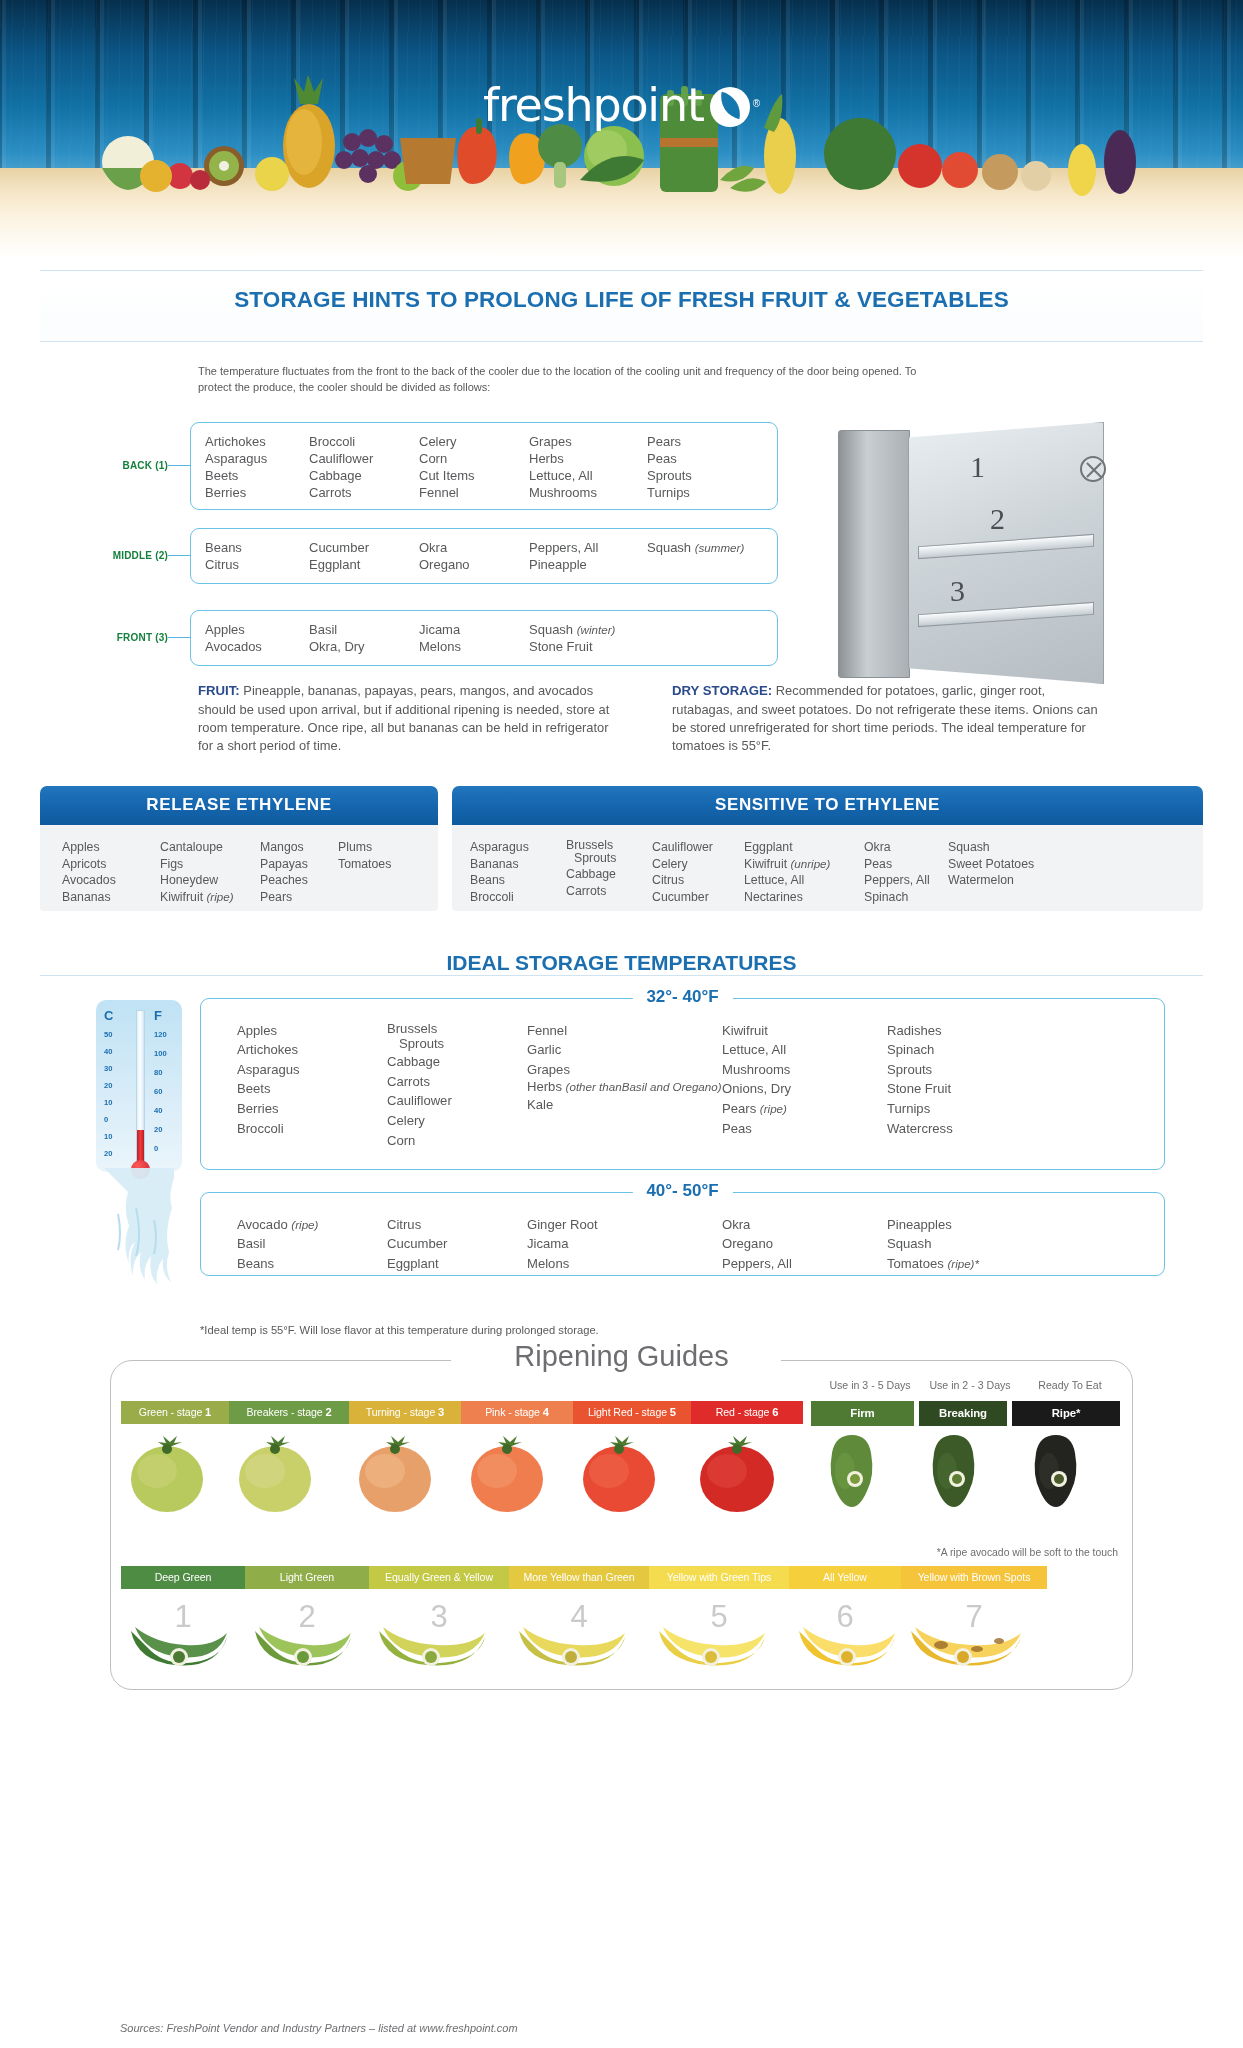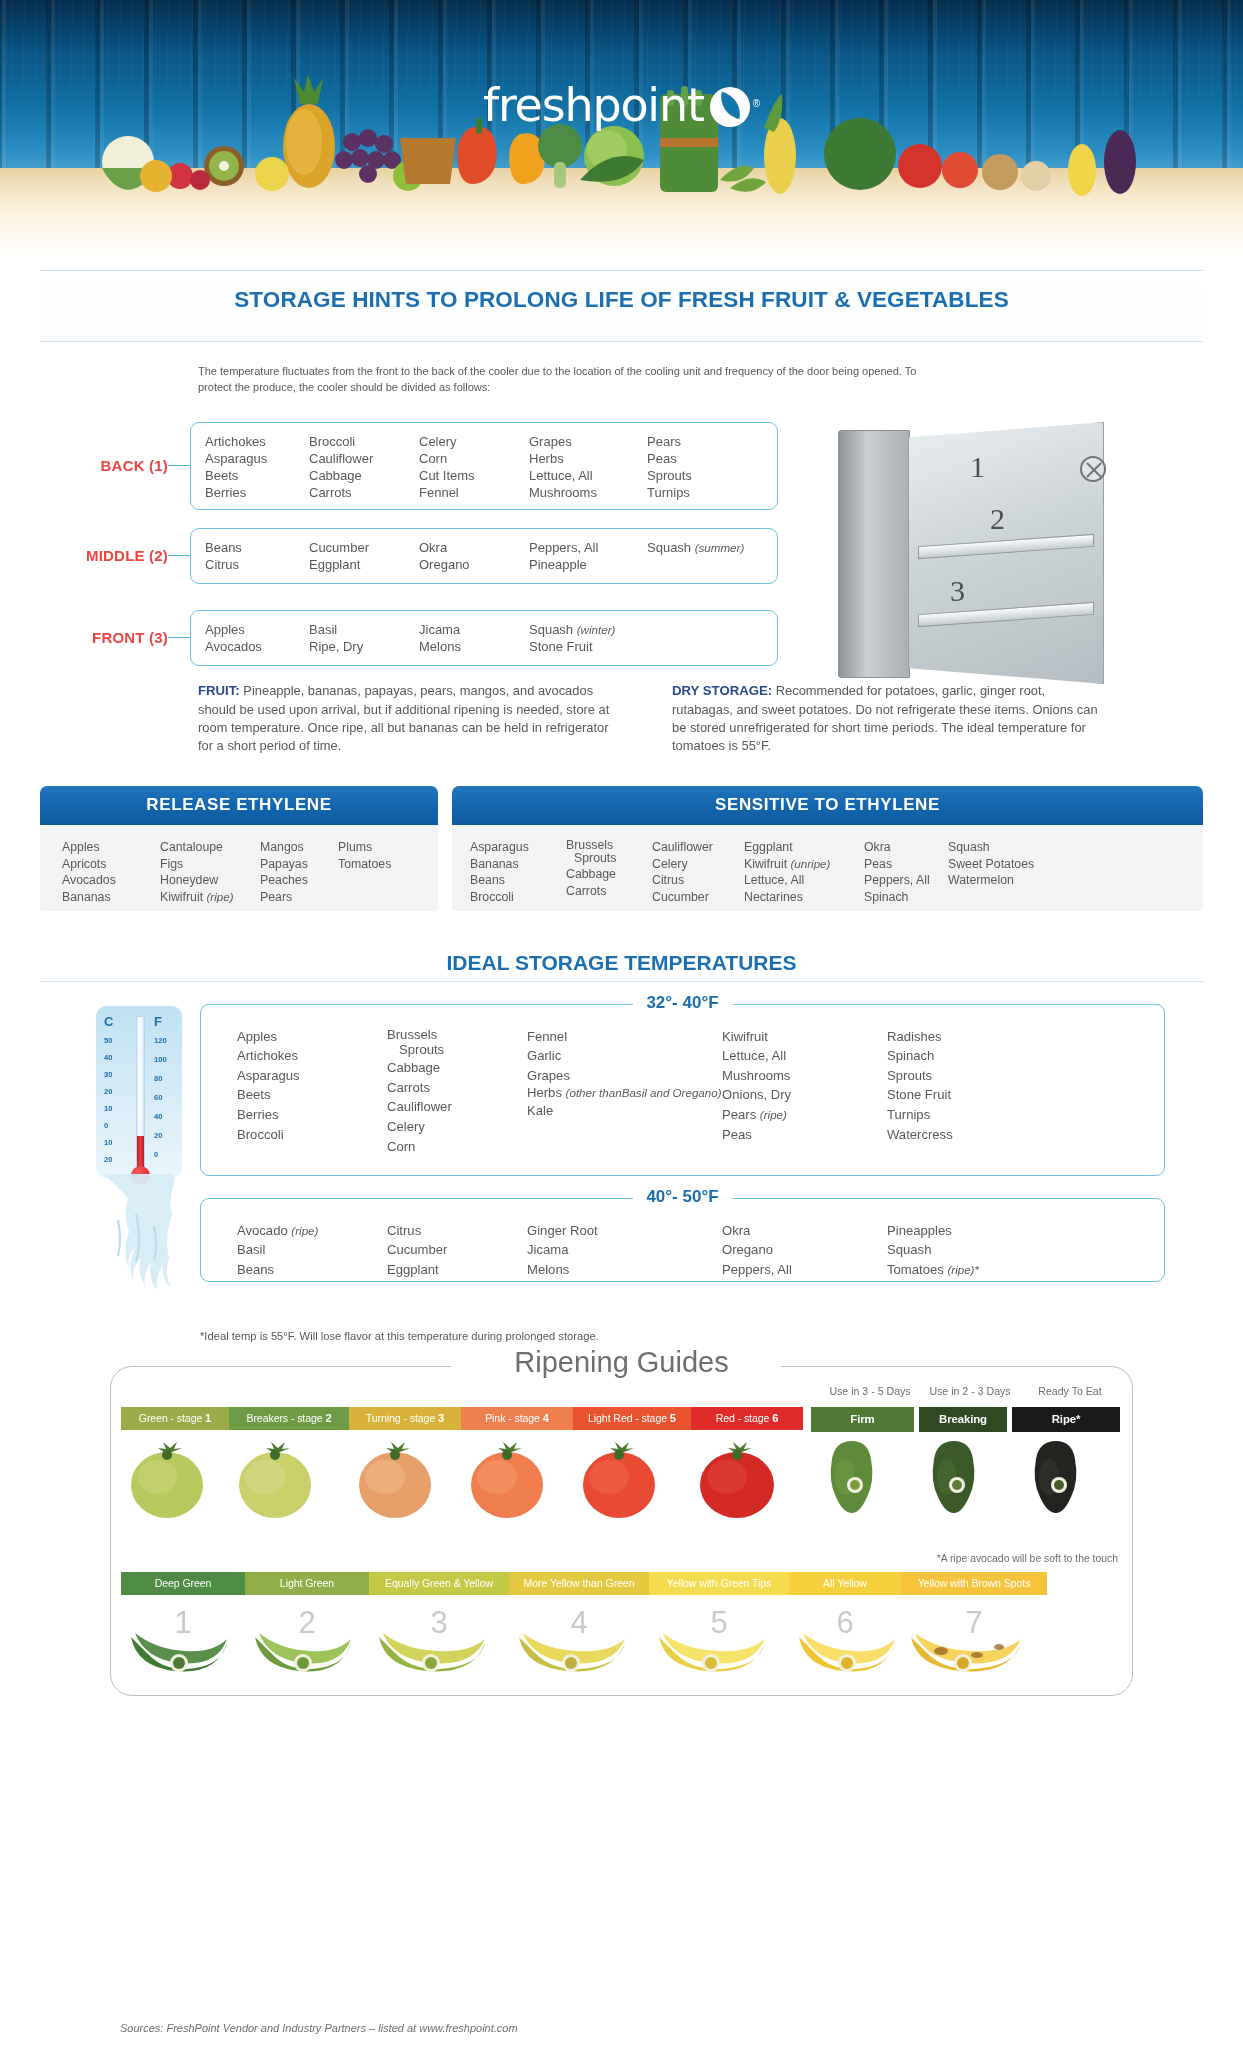--- a/index.html
+++ b/index.html
@@ -78,21 +78,21 @@
 
   .intro {
     width:720px; margin:22px 0 0 198px;
     font-size:11px; line-height:1.45; color:#58595b;
   }
 
   
   .zones { position:relative; margin-top:18px; height:246px; }
   .zone-row { position:absolute; display:flex; align-items:center; }
   .zone-label {
-    width:86px; text-align:right; color:#ef4444; font-weight:bold; font-size:15px;
+    width:86px; text-align:right; color:#15803d; font-weight:bold; font-size:10px;
     letter-spacing:.2px;
   }
   .zone-dash { width:22px; height:1px; background:#55b6e0; }
   .zone-box {
     border:1px solid #6cc2e6; border-radius:9px; background:#fff;
     padding:10px 14px;
   }
   .zone-cols { display:flex; }
   .zone-cols .col { font-size:13px; color:#58595b; line-height:1.32; }
   .zone-cols .col div { white-space:nowrap; }
@@ -137,21 +137,21 @@
     color:#fff; font-weight:bold; font-size:17px; text-align:center;
     padding:9px 0 10px; border-radius:7px 7px 0 0; letter-spacing:.6px;
   }
   .eth-body { background:#f2f3f4; padding:14px 22px 18px; border-radius:0 0 4px 4px; display:flex; }
   .eth-body .col { font-size:12.3px; color:#58595b; line-height:1.38; }
   .eth-body .col div { white-space:nowrap; }
 
   
   .temp-head {
     text-align:center; color:#1b6fb0; font-size:21px; font-weight:bold;
-    margin-top:40px; padding-bottom:6px; border-bottom:1px solid #cfe3f1;
+    margin-top:40px; padding-bottom:0; border-bottom:1px solid #cfe3f1;
     margin-left:40px; margin-right:40px;
   }
   .temp-area { position:relative; margin-top:22px; height:316px; }
   .thermo { position:absolute; left:96px; top:2px; width:86px; height:300px; }
   .thermo-card {
     position:absolute; left:0; top:0; width:86px; height:172px;
     background:linear-gradient(180deg,#bfe2f4 0%,#d8ecf8 55%,#eaf5fb 100%);
     border-radius:10px;
   }
   .thermo-tube {
@@ -392,21 +392,21 @@
     <div class="zone-label">FRONT (3)</div>
     <div class="zone-dash"></div>
     <div class="zone-box" style="width:588px; height:56px;">
       <div class="zone-cols">
         <div class="col" style="width:104px">
           <div>Apples</div>
           <div>Avocados</div>
         </div>
         <div class="col" style="width:110px">
           <div>Basil</div>
-          <div>Ripe, Dry</div>
+          <div>Okra, Dry</div>
         </div>
         <div class="col" style="width:110px">
           <div>Jicama</div>
           <div>Melons</div>
         </div>
         <div class="col" style="width:160px">
           <div>Squash <i class="ital">(winter)</i></div>
           <div>Stone Fruit</div>
         </div>
       </div>

